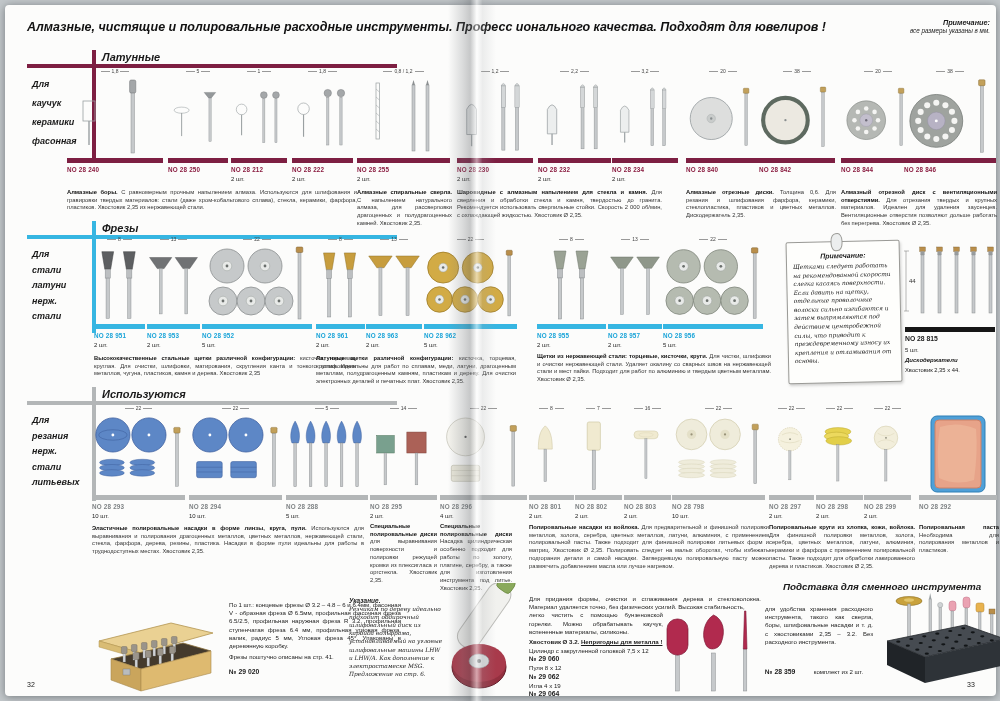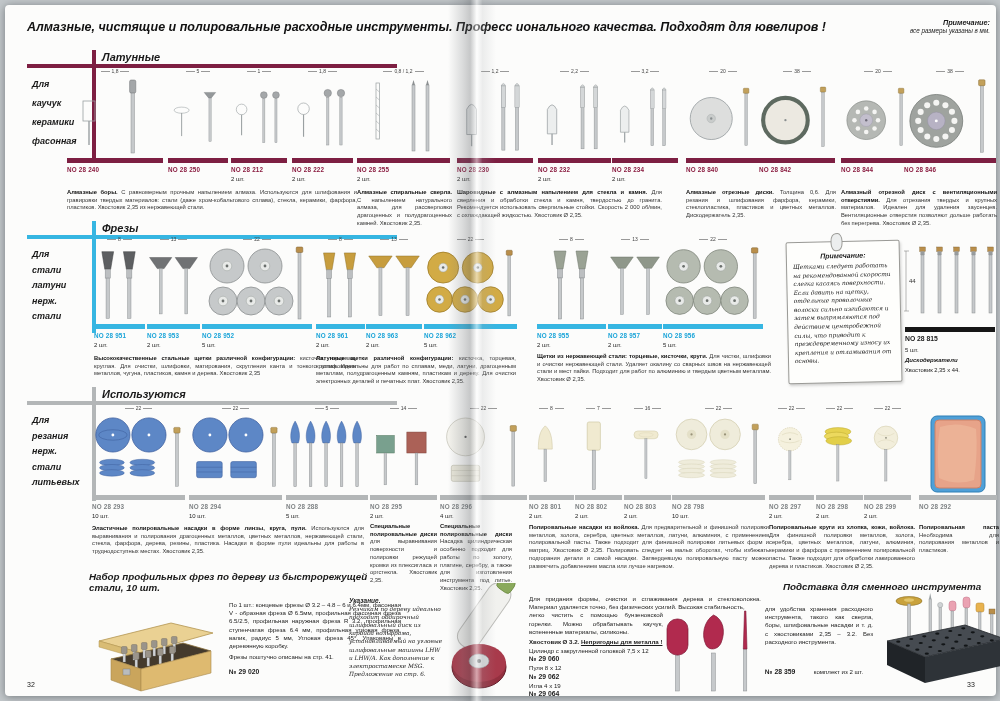--- a/index.html
+++ b/index.html
@@ -725,21 +725,20 @@
     <div class="pqty"></div>
   </div>
 
   <div class="desc" style="left:87px;top:520px;width:272px"><b>Эластичные полировальные насадки в форме линзы, круга, пули.</b> <span>Используются для выравнивания и полирования драгоценных металлов, цветных металлов, нержавеющей стали, стекла, фарфора, дерева, резины, пластика. Насадки в форме пули идеальны для работы в труднодоступных местах. Хвостовик 2,35.</span></div>
   <div class="desc" style="left:365px;top:518px;width:67px"><b>Специальные полировальные диски</b> <span>для выравнивания поверхности и полировки режущей кромки из плексигласа и оргстекла. Хвостовик 2,35.</span></div>
   <div class="desc" style="left:435px;top:518px;width:72px"><b>Специальные полировальные диски</b> <span>Насадка цилиндрическая особенно подходит для работы по золоту, платине, серебру, а также для изготовления инструмента под литье. Хвостовик 2,35.</span></div>
   <div class="desc" style="left:524px;top:519px;width:240px"><b>Полировальные насадки из войлока.</b> <span>Для предварительной и финишной полировки металлов, золота, серебра, цветных металлов, латуни, алюминия, с применением полировальной пасты. Также подходит для финишной полировки литьевых форм и матриц. Хвостовик Ø 2,35. Полировать следует на малых оборотах, чтобы избежать подгорания детали и самой насадки. Затвердевшую полировальную пасту можно размягчить добавлением масла или лучше нагревом.</span></div>
   <div class="desc" style="left:764px;top:519px;width:146px"><b>Полировальные круги из хлопка, кожи, войлока.</b> <span>Для финишной полировки металлов, золота, серебра, цветных металлов, латуни, алюминия, керамики и фарфора с применением полировальной пасты. Также подходит для обработки лакированного дерева и пластиков. Хвостовик Ø 2,35.</span></div>
   <div class="desc" style="left:914px;top:519px;width:80px"><b>Полировальная паста</b> <span>Необходима для полирования металлов и пластиков.</span></div>
 
-  <div class="abs bh" style="left:84px;top:566px;width:280px">Набор профильных фрез по дереву из быстрорежущей стали, 10 шт.</div>
   <div class="abs" style="left:84px;top:612px"><svg width="132" height="78" viewBox="0 0 132 78" xmlns="http://www.w3.org/2000/svg">
         <polygon points="10,24 82,6 124,16 52,36" fill="#ead193" stroke="#b2944f" stroke-width="0.8"></polygon>
         <polygon points="10,24 52,36 52,42 10,30" fill="#d9bc74" stroke="#b2944f" stroke-width="0.5"></polygon>
         <polygon points="22,42 94,26 122,34 52,52" fill="#443a2c" stroke="#8a703a" stroke-width="0.8"></polygon>
         <rect x="34" y="36" width="2.5" height="9" fill="#cfd2d4" stroke="#8b8f91" stroke-width="0.3"></rect>
         <rect x="32.4" y="29.5" width="5.7" height="7" rx="1.2" fill="#9a948a" stroke="#6d675d" stroke-width="0.4"></rect>
         <rect x="44" y="34" width="2.5" height="9" fill="#cfd2d4" stroke="#8b8f91" stroke-width="0.3"></rect>
         <rect x="42.4" y="27.5" width="5.7" height="7" rx="1.2" fill="#9a948a" stroke="#6d675d" stroke-width="0.4"></rect>
         <rect x="54" y="32" width="2.5" height="9" fill="#cfd2d4" stroke="#8b8f91" stroke-width="0.3"></rect>
         <rect x="52.4" y="25.5" width="5.7" height="7" rx="1.2" fill="#9a948a" stroke="#6d675d" stroke-width="0.4"></rect>

